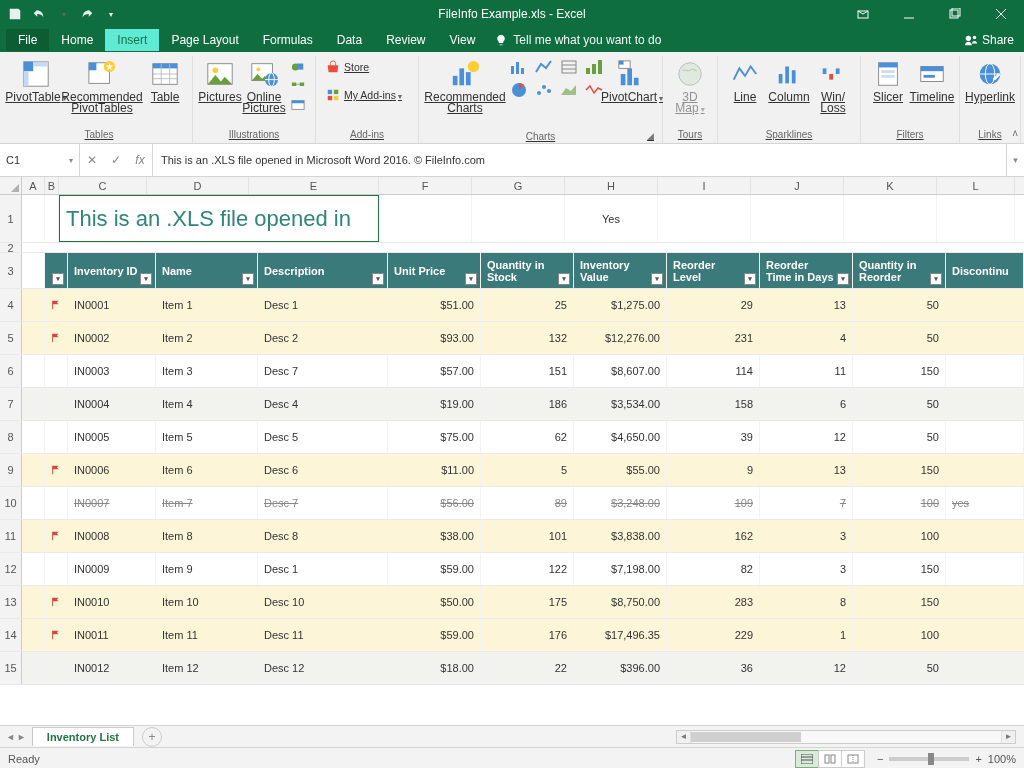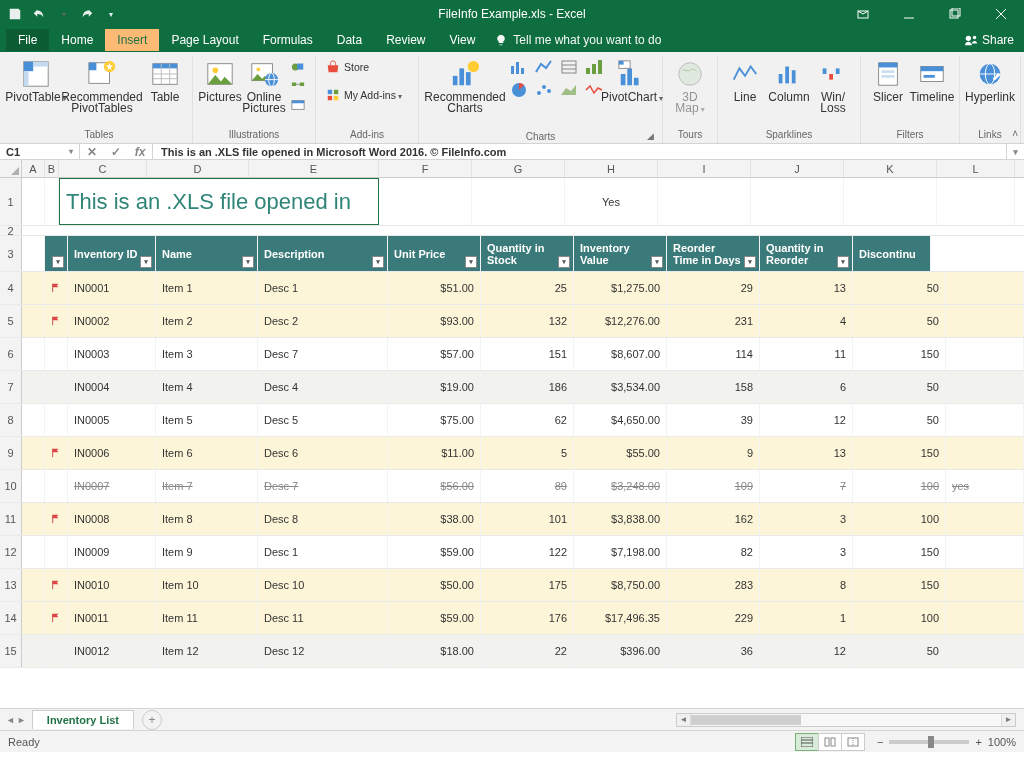--- a/index.html
+++ b/index.html
@@ -10,47 +10,47 @@
 .qat-btn { width:22px; height:22px; display:flex; align-items:center; justify-content:center; opacity:.9; }
 .qat svg{width:14px;height:14px;fill:#fff;}
 .title-center { position:absolute; left:0; right:0; text-align:center; font-size:12px; pointer-events:none; }
 .win-controls { position:absolute; right:0; display:flex; }
 .win-btn { width:46px; height:28px; display:flex; align-items:center; justify-content:center; }
 .win-btn svg{width:12px;height:12px;stroke:#fff;stroke-width:1;fill:none;}
 
 .tabbar { height:24px; background:#0f6e3f; display:flex; align-items:center; padding-left:6px; color:#fff; font-size:12px; }
 .tab { padding:4px 12px; cursor:pointer; }
 .tab.file { background:#0c5c34; }
-.tab.active { background:#fdba74; color:#1e7145; }
+.tab.active { background:#5eead4; color:#1e7145; }
 .tab.tellme { display:flex; align-items:center; gap:6px; padding-left:8px; opacity:.95;}
 .tab-spacer{flex:1;}
 .tab-right { display:flex; align-items:center; gap:4px; padding-right:10px; }
 
 .ribbon { height:92px; background:#f1f1f1; border-bottom:1px solid #d4d4d4; display:flex; padding:4px 6px 0 6px; position:relative;}
-.group { display:flex; flex-direction:column; align-items:center; border-right:1px solid #e0e0e0; padding:0 6px; }
+.group { display:flex; flex-direction:column; align-items:center; border-right:1px solid #e0e0e0; padding:0 6px;text-decoration:underline; }
 .group:last-child{border-right:none;}
 .group-body { display:flex; gap:2px; flex:1; align-items:flex-start; }
 .group-label { font-size:10px; color:#666; padding:2px 0 3px; }
 .rbtn { display:flex; flex-direction:column; align-items:center; width:48px; padding:2px 2px; text-align:center; gap:2px; cursor:pointer;}
 .rbtn.wide{width:80px;}
 .rbtn.narrow{width:42px;}
 .ricon { width:32px; height:32px; display:flex; align-items:center; justify-content:center; }
 .ricon svg{width:30px;height:30px;}
 .rlabel { font-size:12px; line-height:11px; color:#333; }
 .drop::after{content:"▾"; font-size:8px; color:#666; margin-left:2px;}
 .mini-col{display:flex;flex-direction:column; gap:1px; justify-content:flex-start; padding-top:2px;}
 .mini-btn{display:flex;align-items:center;gap:4px;padding:2px 4px;font-size:10.5px;cursor:pointer;}
 .mini-btn svg{width:14px;height:14px;}
 .chart-grid{display:grid;grid-template-columns:repeat(4,24px);grid-template-rows:repeat(2,22px);gap:1px;}
 .chart-grid div{display:flex;align-items:center;justify-content:center;}
 .chart-grid svg{width:20px;height:18px;}
 .ribbon-collapse{position:absolute;right:6px;bottom:4px;font-size:10px;color:#666;cursor:pointer;}
 .dlg-laun{font-size:9px;color:#777;align-self:flex-end;margin:-14px 2px 2px 0;}
 
-.fbar { height:16px; border-bottom:1px solid #d4d4d4; display:flex; align-items:stretch; background:#fff;font-weight:bold;}
+.fbar { height:33px; border-bottom:1px solid #d4d4d4; display:flex; align-items:stretch; background:#fff;}
 .namebox{width:80px;border-right:1px solid #d4d4d4;display:flex;align-items:center;padding:0 6px;font-size:11px;}
 .namebox .dd{margin-left:auto;font-size:8px;color:#888;}
 .fb-btns{display:flex;align-items:center;border-right:1px solid #d4d4d4;}
 .fb-btns span{width:24px;text-align:center;color:#888;font-size:12px;}
 .fb-input{flex:1;padding:8px 8px;display:flex;align-items:center;font-size:11px;color:#333;}
 .fb-expand{width:18px;border-left:1px solid #d4d4d4;display:flex;align-items:center;justify-content:center;color:#888;font-size:9px;}
 
 .sheet{position:relative;height:548px;display:flex;flex-direction:column;background:#fff;}
 .colhdr{height:18px;display:flex;background:#f3f3f3;border-bottom:1px solid #ccc;}
 .corner{width:22px;border-right:1px solid #ccc;background:#f3f3f3;position:relative;}
@@ -519,20 +519,21 @@
         <div class="cell cA"></div>
         <div class="cell cB th">
           <div class="flt">▾</div>
         </div>
         <div class="cell cC th">Inventory ID<div class="flt">▾</div></div>
         <div class="cell cD th">Name<div class="flt">▾</div></div>
         <div class="cell cE th">Description<div class="flt">▾</div></div>
         <div class="cell cF th">Unit Price<div class="flt">▾</div></div>
         <div class="cell cG th">Quantity in Stock<div class="flt">▾</div></div>
         <div class="cell cH th">Inventory Value<div class="flt">▾</div></div>
+        <div class="cell cI th">Reorder Level<div class="flt">▾</div></div>
         <div class="cell cJ th">Reorder Time in Days<div class="flt">▾</div></div>
         <div class="cell cK th">Quantity in Reorder<div class="flt">▾</div></div>
         <div class="cell cL th">Discontinu</div>
       </div>
       <div class="gridrow rN stripe-yel">
         <div class="rh">4</div>
         <div class="cell cA"></div>
         <div class="cell cB rflag">
           <svg viewBox="0 0 12 12">
             <path d="M2 1v10" stroke="#b33" stroke-width="1"></path>

